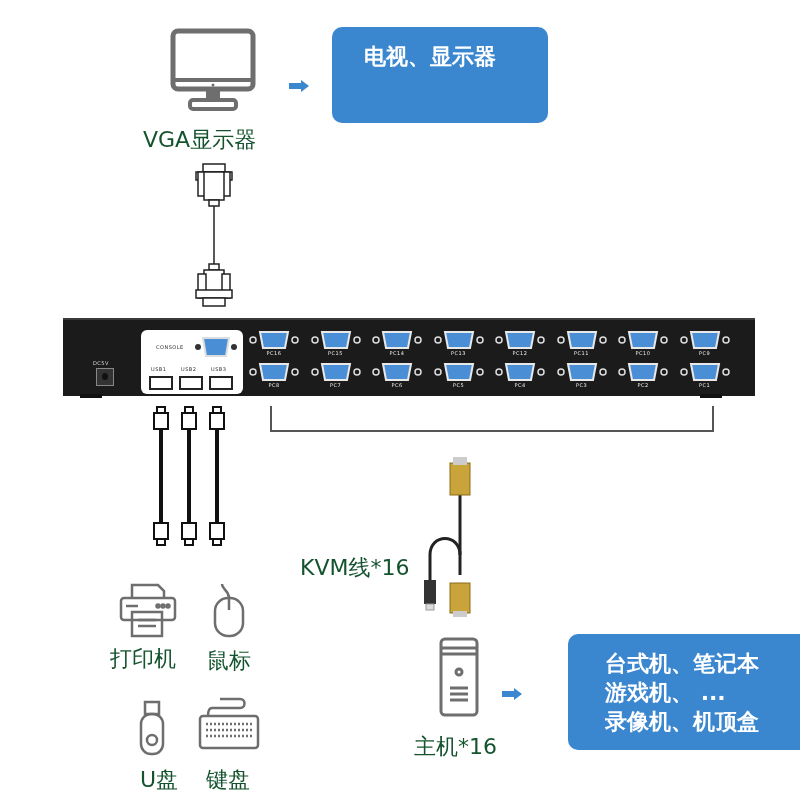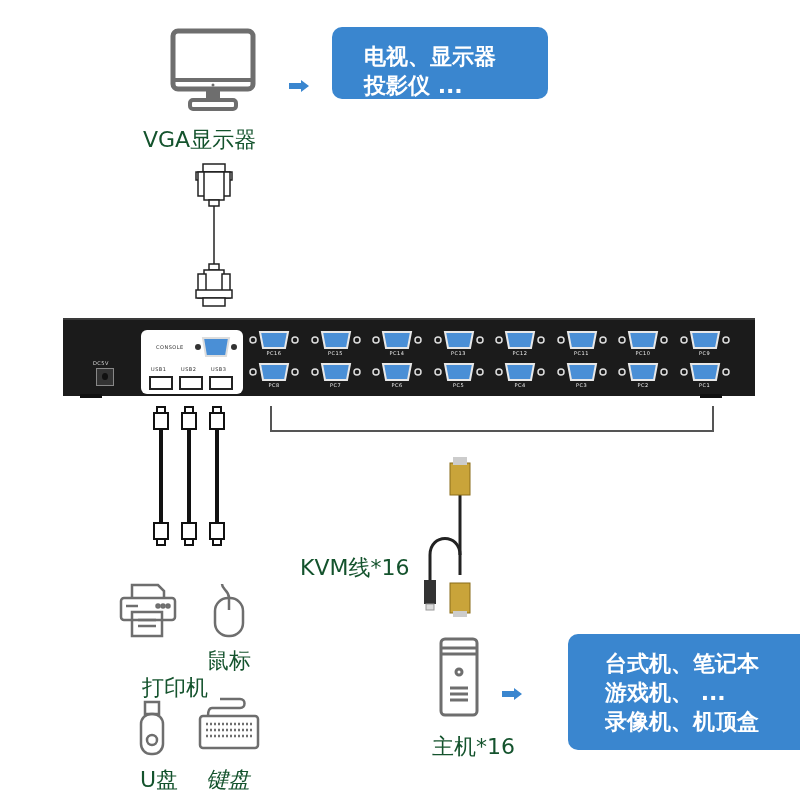--- a/index.html
+++ b/index.html
@@ -25,23 +25,22 @@
   <circle cx="43" cy="57" r="1.5" fill="#6e6e6e"></circle>
   <rect x="36" y="61" width="14" height="13" fill="#6e6e6e"></rect>
   <rect x="20" y="72" width="46" height="9" rx="3" fill="none" stroke="#6e6e6e" stroke-width="4"></rect>
 </svg>
 <div class="abs label" style="left:143px;top:125px;">VGA显示器</div>
 
 <svg class="abs arrow" style="left:289px;top:80px;" viewBox="0 0 20 12">
   <path d="M0 3h12V0l8 6-8 6V9H0z" fill="#3a86cf"></path>
 </svg>
 
-<div class="abs bluebox" style="left:332px;top:27px;width:216px;height:72px;padding:15px 0 0 32px;">
+<div class="abs bluebox" style="left:332px;top:27px;width:216px;height:96px;padding:15px 0 0 32px;">
   <div>电视、显示器</div>
-  <div>投影仪  ...</div>
 </div>
 
 <svg class="abs" style="left:190px;top:160px;width:48px;height:150px" viewBox="0 0 48 150">
   <g fill="#fff" stroke="#222" stroke-width="1.5">
     <rect x="13" y="4" width="22" height="8"></rect>
     <rect x="6" y="12" width="36" height="8"></rect>
     <rect x="8" y="12" width="8" height="24"></rect>
     <rect x="32" y="12" width="8" height="24"></rect>
     <rect x="14" y="12" width="20" height="28"></rect>
     <rect x="19" y="40" width="10" height="6"></rect>
@@ -206,21 +205,21 @@
     <rect x="3" y="16" width="54" height="22" rx="3"></rect>
     <line x1="8" y1="24" x2="20" y2="24"></line>
     <circle cx="40" cy="24" r="1.5"></circle>
       <circle cx="45" cy="24" r="1.5"></circle>
       <circle cx="50" cy="24" r="1.5"></circle>
     <rect x="14" y="30" width="30" height="24"></rect>
     <line x1="20" y1="38" x2="38" y2="38"></line>
       <line x1="20" y1="44" x2="38" y2="44"></line>
   </g>
 </svg>
-<div class="abs label" style="left:110px;top:673px;margin-left:32px;">打印机</div>
+<div class="abs label" style="left:110px;top:644px;">打印机</div>
 
 <svg class="abs" style="left:212px;top:582px;width:34px;height:56px" viewBox="0 0 34 56">
   <g fill="none" stroke="#6e6e6e" stroke-width="2.5">
     <path d="M10 2 C10 8, 17 8, 17 16"></path>
     <rect x="3" y="16" width="28" height="38" rx="13"></rect>
     <line x1="17" y1="16" x2="17" y2="28"></line>
   </g>
 </svg>
 <div class="abs label" style="left:207px;top:646px;">鼠标</div>
 
@@ -235,34 +234,34 @@
 
 <svg class="abs" style="left:198px;top:696px;width:62px;height:56px" viewBox="0 0 62 56">
   <g fill="none" stroke="#6e6e6e" stroke-width="2.5">
     <path d="M22 3 H42 C48 3, 48 12, 42 12 H14 C10 12, 10 18, 10 20"></path>
     <rect x="2" y="20" width="58" height="32" rx="3"></rect>
     <line x1="8" y1="28" x2="54" y2="28" stroke-dasharray="2 2"></line>
     <line x1="8" y1="34" x2="54" y2="34" stroke-dasharray="2 2"></line>
     <line x1="8" y1="40" x2="54" y2="40" stroke-dasharray="2 2"></line>
   </g>
 </svg>
-<div class="abs label" style="left:206px;top:765px;font-style:italic;">键盘</div>
+<div class="abs label" style="left:206px;top:765px;">键盘</div>
 
 <svg class="abs" style="left:438px;top:636px;width:42px;height:82px" viewBox="0 0 42 82">
   <g fill="none" stroke="#6e6e6e" stroke-width="3">
     <rect x="3" y="3" width="36" height="76" rx="4"></rect>
     <line x1="3" y1="12" x2="39" y2="12"></line>
       <line x1="3" y1="18" x2="39" y2="18"></line>
     <circle cx="21" cy="36" r="3"></circle>
     <line x1="12" y1="52" x2="30" y2="52"></line>
       <line x1="12" y1="58" x2="30" y2="58"></line>
       <line x1="12" y1="64" x2="30" y2="64"></line>
   </g>
 </svg>
-<div class="abs label" style="left:432px;top:732px;">主机*16</div>
+<div class="abs label" style="left:414px;top:732px;">主机*16</div>
 
 <svg class="abs arrow" style="left:502px;top:688px;" viewBox="0 0 20 12">
   <path d="M0 3h12V0l8 6-8 6V9H0z" fill="#3a86cf"></path>
 </svg>
 
 <div class="abs bluebox" style="left:568px;top:634px;width:274px;height:116px;padding:15px 0 4px 37px;">
   <div>台式机、笔记本</div>
   <div>游戏机、 ...</div>
   <div>录像机、机顶盒</div>
 </div>

